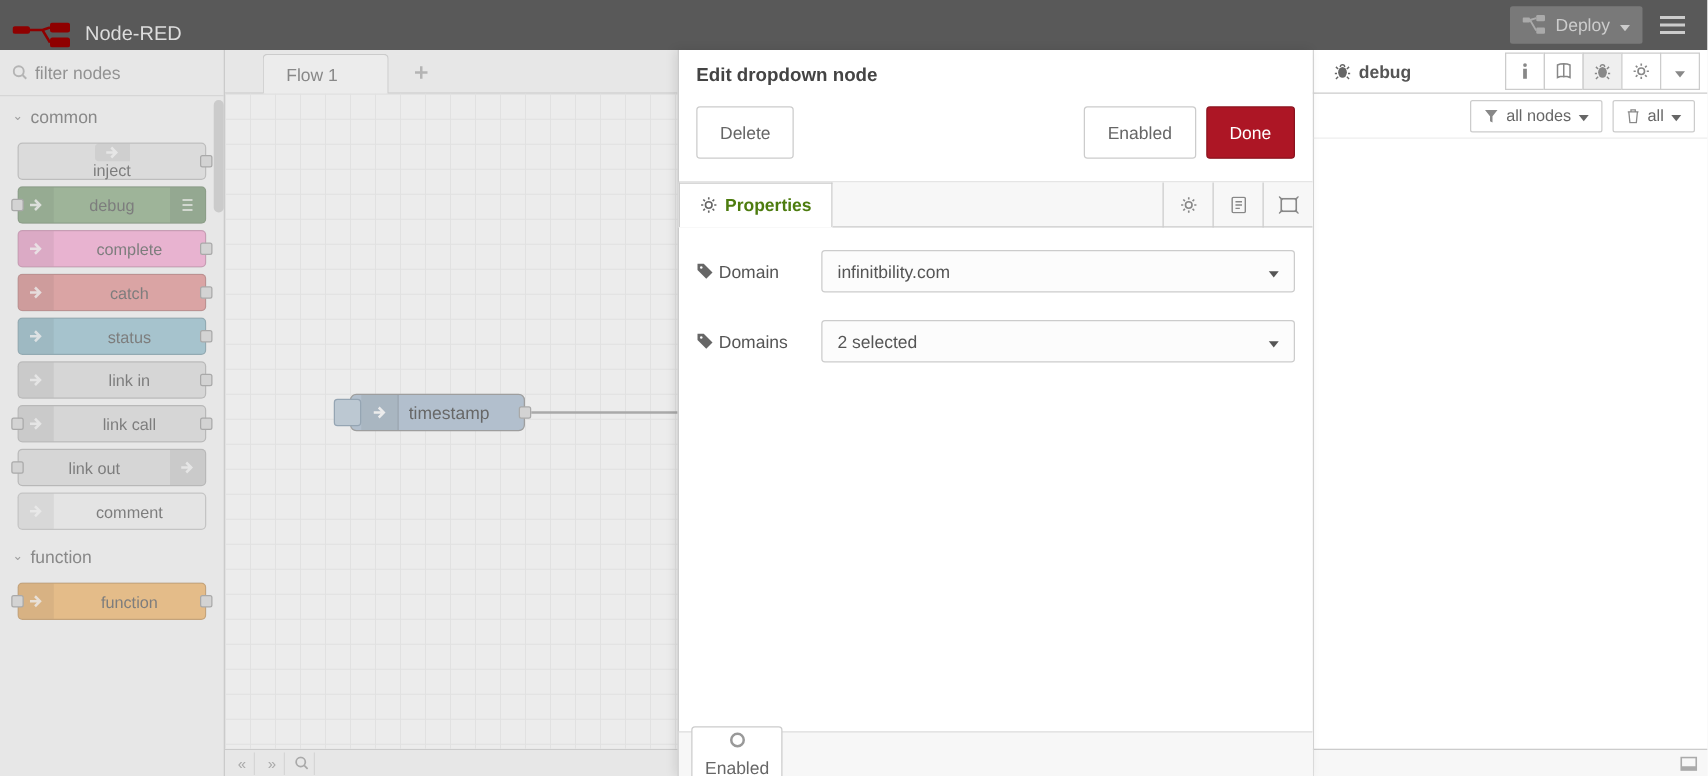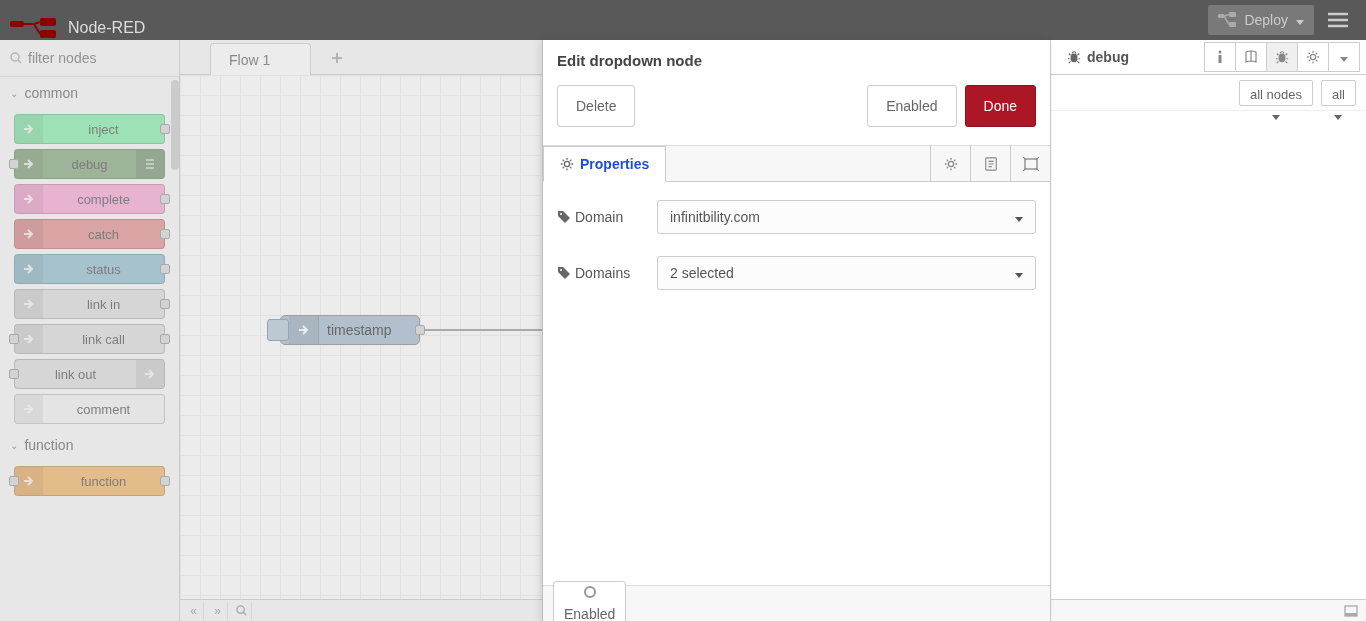--- a/index.html
+++ b/index.html
@@ -27,21 +27,21 @@
 .palette-list { flex: 1; overflow-y: auto; padding: 0 6px; }
 .palette-cat { padding: 8px 4px; color: #666; font-size: 14px; display: flex; align-items: center; gap: 6px; cursor: pointer; }
 .chev { font-size: 10px; color: #888; }
 .node-item { height: 30px; border-radius: 4px; margin: 5px 8px; display: flex; align-items: center; position: relative; font-size: 13px; color: #555; cursor: grab; border: 1px solid rgba(0,0,0,0.2); }
 .node-item .nicon { width: 28px; height: 100%; border-radius: 3px 0 0 3px; display: flex; align-items: center; justify-content: center; background: rgba(0,0,0,0.08); }
 .node-item .nicon.right { border-radius: 0 3px 3px 0; }
 .node-item .nlabel { flex: 1; text-align: center; padding: 0 4px; }
 .port { width: 10px; height: 10px; background: #d9d9d9; border: 1px solid #999; border-radius: 2px; position: absolute; top: 50%; transform: translateY(-50%); }
 .port.r { right: -6px; }
 .port.l { left: -6px; }
-.n-inject { background: #86efac; }
+.n-inject { background: #e5e5e5; flex-direction: column; }
 .n-debug { background: #87a980; }
 .n-complete { background: #f9a8d4; }
 .n-catch { background: #e49191; }
 .n-status { background: #94c1d0; }
 .n-link { background: #ddd; }
 .n-comment { background: #f3f3f3; }
 .n-function { background: #f3b567; }
 
 .debug-right-pane { width: 28px; height: 100%; background: rgba(0,0,0,0.1); border-radius: 0 3px 3px 0; display:flex; align-items:center; justify-content:center; }
 
@@ -67,40 +67,40 @@
 
 
 .tray { position: absolute; left: 542px; top: 0; bottom: 0; width: 508px; background: #fff; border-left: 1px solid #bbb; display: flex; flex-direction: column; box-shadow: -2px 0 8px rgba(0,0,0,0.1); }
 .tray-header { padding: 12px 14px 18px; border-bottom: 1px solid #ddd; }
 .tray-title { font-size: 15px; font-weight: bold; color: #444; margin-bottom: 16px; }
 .tray-buttons { display: flex; gap: 8px; }
 .tray-buttons .spacer { flex: 1; }
 .btn { height: 42px; padding: 0 18px; border: 1px solid #ccc; background: #fff; color: #666; border-radius: 3px; cursor: pointer; font-size: 14px; }
 .btn.primary { background: #ad1625; color: #fff; border-color: #8b121e; }
 .prop-tabs { display: flex; border-bottom: 1px solid #ccc; background: #f7f7f7; height: 36px; }
-.prop-tab { padding: 0 16px; display: flex; align-items: center; gap: 6px; background: #fff; border: 1px solid #ccc; border-bottom: 1px solid #fff; margin-bottom: -1px; font-weight: bold; color: #1d4ed8; cursor: pointer; }
+.prop-tab { padding: 0 16px; display: flex; align-items: center; gap: 6px; background: #fff; border: 1px solid #ccc; border-bottom: 1px solid #fff; margin-bottom: -1px; font-weight: bold; color: #4d7c0f; cursor: pointer; }
 .prop-tab-icons { margin-left: auto; display: flex; }
 .prop-tab-icons .tb { width: 40px; height: 36px; display:flex; align-items:center; justify-content:center; border-left: 1px solid #ccc; color: #888; cursor: pointer; }
 .form { padding: 18px 14px; flex: 1; overflow: auto; }
 .form-row { display: flex; align-items: center; margin-bottom: 22px; }
 .form-row label { width: 100px; display: flex; align-items: center; gap: 4px; color: #555; }
 .form-row .select { flex: 1; height: 34px; border: 1px solid #ccc; border-radius: 3px; background: #fcfcfc; display: flex; align-items: center; padding: 0 12px; justify-content: space-between; color: #555; cursor: pointer; }
 .tray-footer { height: 36px; border-top: 1px solid #ddd; background: #f7f7f7; display: flex; align-items: center; padding: 0 10px; }
 .enabled-toggle { display: flex; align-items: center; gap: 8px; border: 1px solid #ccc; border-radius: 3px; padding: 4px 10px; background: #fff; cursor: pointer; color: #666; flex-direction: column; }
 .toggle-circle { width: 12px; height: 12px; border: 2px solid #999; border-radius: 50%; }
 
 
 .sidebar { width: 316px; border-left: 1px solid #ccc; background: #fff; display: flex; flex-direction: column; }
 .sb-header { height: 35px; border-bottom: 1px solid #ccc; display: flex; align-items: center; padding: 0 6px; }
 .sb-tab { flex: 1; display: flex; align-items: center; gap: 6px; padding: 0 10px; height: 100%; font-weight: bold; color: #555; }
 .sb-icons { display: flex; }
 .sb-icons .ib { width: 32px; height: 30px; border: 1px solid #ccc; display:flex; align-items:center; justify-content:center; color:#888; cursor:pointer; margin-left: -1px; background:#fff; }
 .sb-icons .ib.active { background: #efefef; }
 .sb-toolbar { height: 36px; border-bottom: 1px solid #eee; display: flex; align-items: center; justify-content: flex-end; padding: 0 10px; gap: 8px; }
-.sb-btn { height: 26px; padding: 0 10px; border: 1px solid #ccc; border-radius: 2px; background: #fff; color: #666; display:flex; align-items:center; gap:6px; cursor:pointer; font-size: 13px; flex-direction: column; }
+.sb-btn { height: 26px; padding: 0 10px; border: 1px solid #ccc; border-radius: 2px; background: #fff; color: #666; display:flex; align-items:center; gap:6px; cursor:pointer; font-size: 13px; }
 .sb-content { flex: 1; }
 .sb-footer { height: 22px; border-top: 1px solid #ccc; background: #f7f7f7; display: flex; align-items: center; justify-content: flex-end; padding: 0 8px; color:#aaa; }
 
 svg { display: block; }
 .caret-down::after { content: ""; border-left: 4px solid transparent; border-right: 4px solid transparent; border-top: 5px solid currentColor; display: inline-block; }
 </style>
 </head>
 <body>
 
 <div class="header">

